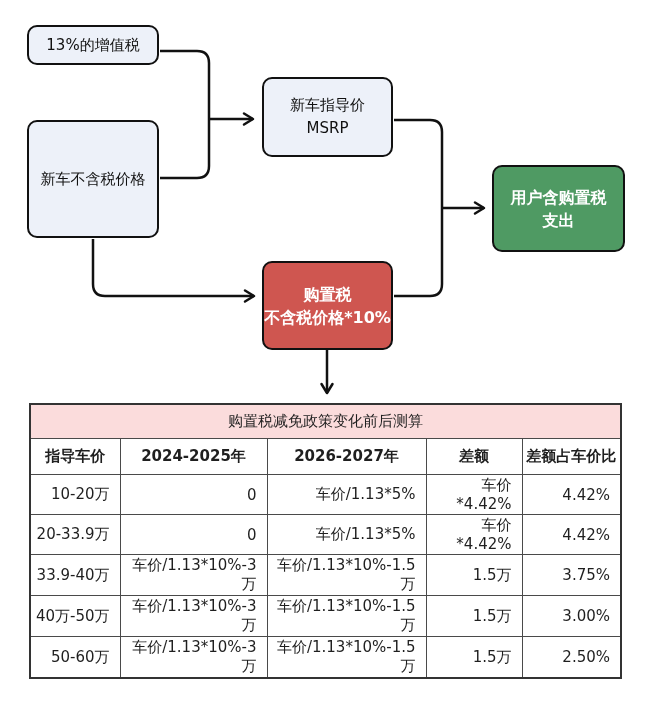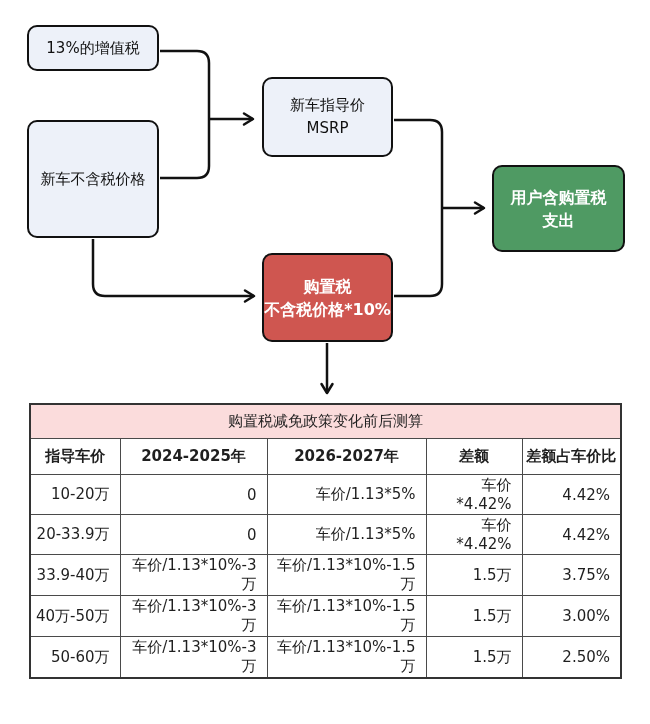--- a/index.html
+++ b/index.html
@@ -21,24 +21,24 @@
     display: flex;
     flex-direction: column;
     align-items: center;
     justify-content: center;
     text-align: center;
     font-size: 15px;
     line-height: 23px;
     box-sizing: border-box;
   }
   .node.light { background: #edf1f9; color: #111; }
-  .node.red   { background: #cf5650; color: #ffffff; font-weight: bold; font-size: 16px; }
+  .node.red   { background: #cf5650; color: #ffffff; font-weight: bold; font-size: 16px; margin-top: 8px; }
   .node.green { background: #4f9a63; color: #ffffff; font-weight: bold; font-size: 16px; }
 
-  #vat-box    { left: 27px;  top: 25px;  width: 132px; height: 46px;  }
+  #vat-box    { left: 27px;  top: 25px;  width: 132px; height: 40px;  }
   #pretax-box { left: 27px;  top: 120px; width: 132px; height: 118px; }
   #msrp-box   { left: 262px; top: 77px;  width: 131px; height: 80px;  }
   #tax-box    { left: 262px; top: 253px; width: 131px; height: 89px;  }
   #cost-box   { left: 492px; top: 165px; width: 133px; height: 87px;  }
 
   svg.connectors { position: absolute; left: 0; top: 0; }
   svg.connectors path.link {
     fill: none;
     stroke: #111;
     stroke-width: 2.5px;

